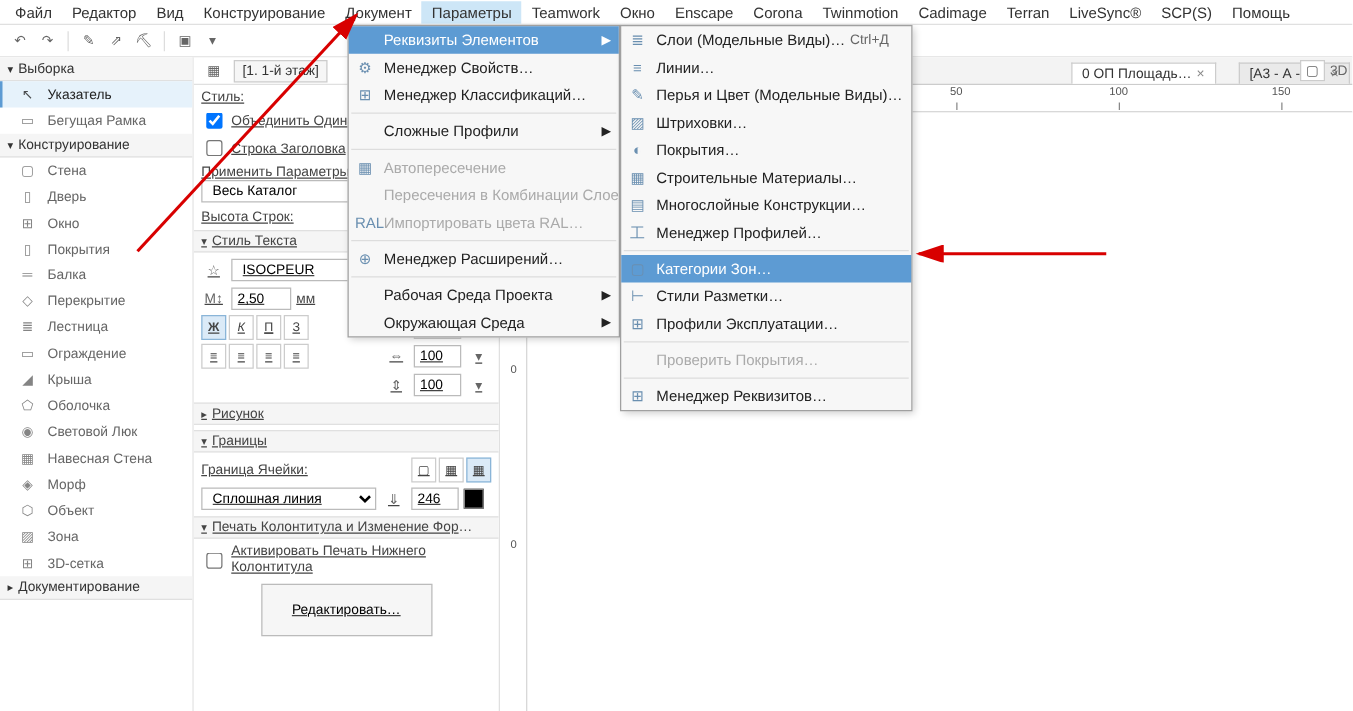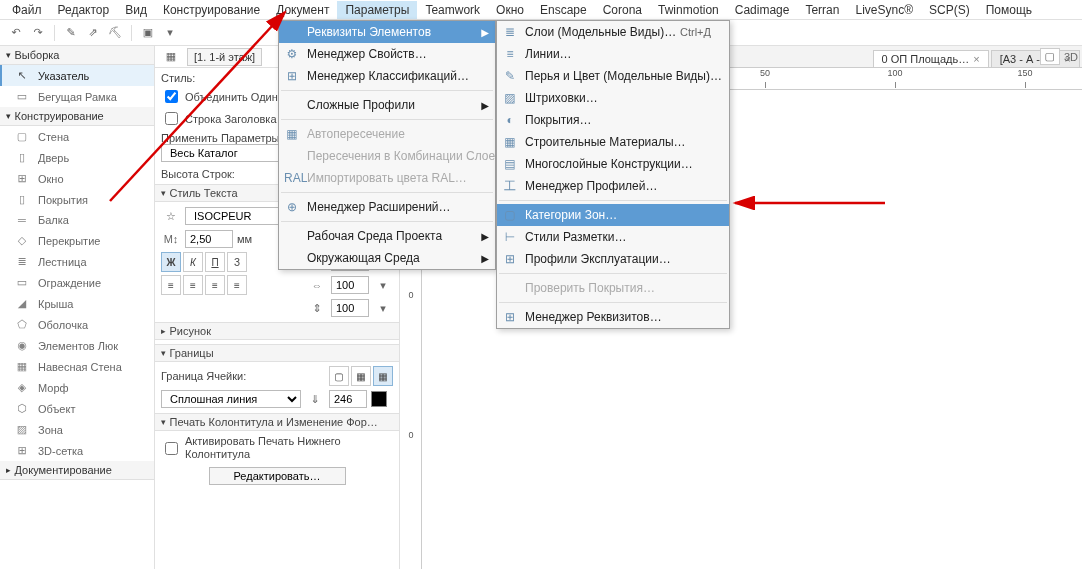--- a/index.html
+++ b/index.html
@@ -20,37 +20,37 @@
   .panel-header { background: #f5f5f5; border-bottom: 1px solid #e0e0e0; padding: 3px 6px; display: flex; align-items: center; gap: 4px; font-size: 11px; }
   .panel-header .cheveron { font-size: 9px; }
   .tool-item { display: flex; align-items: center; gap: 8px; padding: 4px 10px 4px 14px; color: #666; cursor: pointer; }
   .tool-item.active { background: #e6f2fb; color: #222; border-left: 2px solid #5d9bd3; padding-left: 12px; }
   .tool-item .ticon { width: 16px; display: inline-flex; justify-content: center; opacity: .8; }
 
   
   .mid-panel { position: absolute; left: 155px; top: 46px; width: 245px; bottom: 0; background: #fff; border-right: 1px solid #e0e0e0; overflow: hidden; }
   .tabbar-mini { height: 22px; display: flex; align-items: center; gap: 6px; padding: 0 6px; border-bottom: 1px solid #e0e0e0; }
   .mini-tab { padding: 2px 6px; border: 1px solid #ccc; background: #f6f6f6; font-size: 11px; }
-  .prop-body { padding: 4px 6px; font-size: 11px; color: #444; }
+  .prop-body { padding: 4px 6px; font-size: 11px; color: #444; text-decoration: underline; }
   .prop-row { display: flex; align-items: center; gap: 4px; margin: 3px 0; }
   .prop-check { width: 13px; height: 13px; }
   .prop-select, .prop-input { border: 1px solid #bbb; background: #fff; font-size: 11px; height: 18px; padding: 0 4px; }
   .prop-select.full { width: 100%; }
   .prop-small { width: 48px; }
   .section-head { background: #f5f5f5; border: 1px solid #e0e0e0; border-left: none; border-right: none; padding: 2px 6px; margin: 4px -6px; display: flex; align-items: center; gap: 4px; }
   .section-head .arrow { font-size: 9px; }
   .btn-group { display: flex; gap: 2px; }
   .btn-group .sqbtn { width: 20px; height: 20px; border: 1px solid #ccc; background: #fff; display: flex; align-items: center; justify-content: center; font-size: 10px; cursor: pointer; }
   .btn-group .sqbtn.active { background: #dbeaf7; border-color: #8ab5d8; }
   .color-swatch { width: 16px; height: 16px; background: #000; border: 1px solid #888; }
-  .edit-btn { display: block; margin: 6px auto 0; padding: 2px 24px; border: 1px solid #bbb; background: #f6f6f6; font-size: 11px; cursor: pointer; }
+  .edit-btn { display: block; margin: 6px auto 0; padding: 14px 24px; border: 1px solid #bbb; background: #f6f6f6; font-size: 11px; cursor: pointer; }
 
   
   .main-area { position: absolute; left: 400px; right: 0; top: 46px; bottom: 0; background: #fff; }
-  .tab-strip { height: 22px; display: flex; align-items: flex-end; border-bottom: 1px solid #ccc; background: #f3f3f3; padding-left: 4px; }
+  .tab-strip { height: 22px; display: flex; align-items: flex-end; border-bottom: 1px solid #ccc; background: #f3f3f3; padding-left: 4px; gap: 16px; }
   .doc-tab { display: flex; align-items: center; gap: 4px; padding: 2px 8px; border: 1px solid #ccc; border-bottom: none; background: #eaeaea; font-size: 11px; margin-right: 2px; }
   .doc-tab.active { background: #fff; }
   .doc-tab .xclose { color: #888; cursor: pointer; font-size: 11px; }
   .ruler-h { height: 22px; border-bottom: 1px solid #ccc; position: relative; background: #fff; font-size: 9px; color: #555; }
   .ruler-h .tick { position: absolute; top: 0; width: 50px; text-align: center; }
   .ruler-h .tick::before { content:""; position:absolute; top:14px; left:50%; width:1px; height:6px; background:#888; }
   .ruler-v { position: absolute; left: 0; top: 44px; bottom: 0; width: 22px; border-right: 1px solid #ccc; background: #fff; }
   .ruler-v .vt { position: absolute; left: 0; width: 22px; text-align: center; font-size: 9px; color: #555; }
   .canvas { position: absolute; left: 22px; right: 0; top: 44px; bottom: 0; background: #fff; }
 
@@ -160,21 +160,21 @@
       <div class="tool-item">
         <span class="ticon">◢</span>
         <span>Крыша</span>
       </div>
       <div class="tool-item">
         <span class="ticon">⬠</span>
         <span>Оболочка</span>
       </div>
       <div class="tool-item">
         <span class="ticon">◉</span>
-        <span>Элементов Люк</span>
+        <span>Световой Люк</span>
       </div>
       <div class="tool-item">
         <span class="ticon">▦</span>
         <span>Навесная Стена</span>
       </div>
       <div class="tool-item">
         <span class="ticon">◈</span>
         <span>Морф</span>
       </div>
       <div class="tool-item">

